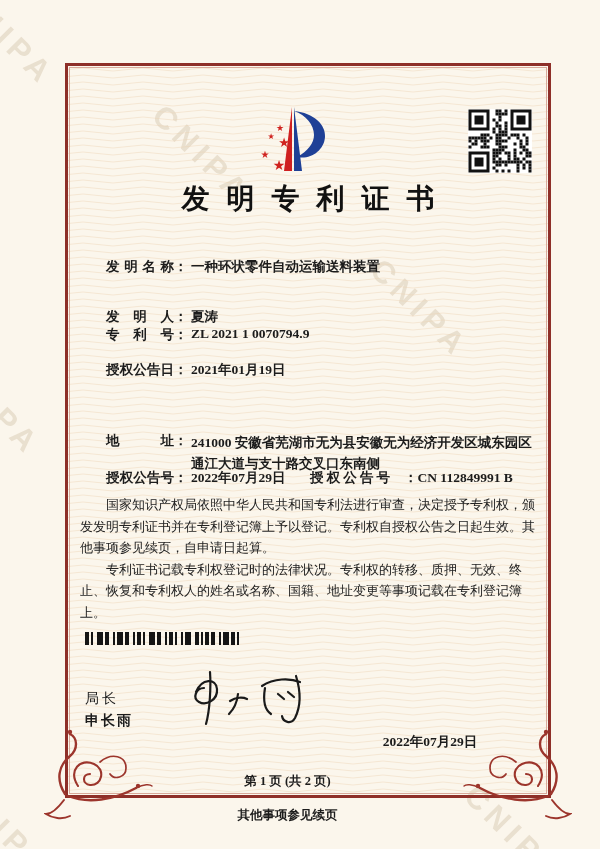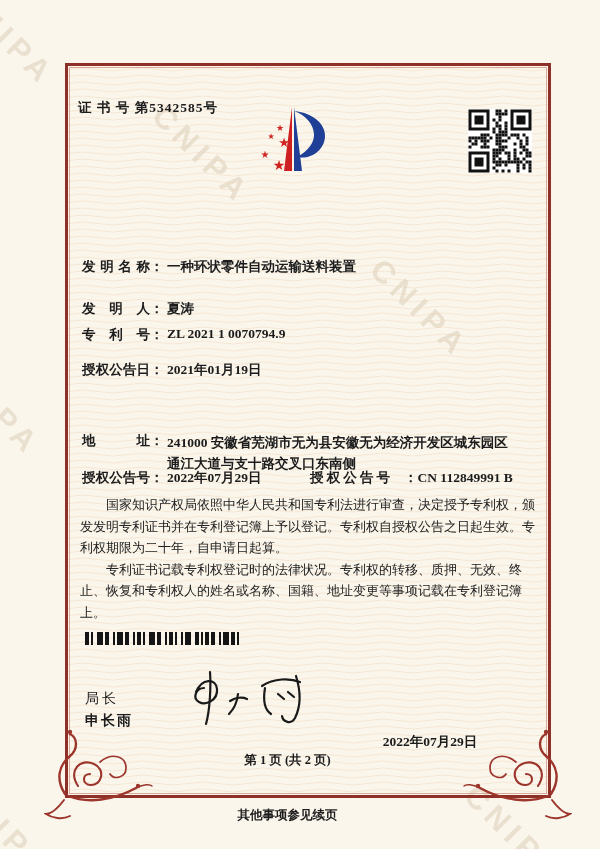--- a/index.html
+++ b/index.html
@@ -10,36 +10,36 @@
       transform-origin:left top;white-space:nowrap;pointer-events:none;}
   .frame{position:absolute;left:65px;top:63px;width:480px;height:729px;border:3px solid #8e2f28;}
   .frame-inner{position:absolute;inset:1px;border:1px solid #d9a99a;}
   .waves{position:absolute;inset:0;width:100%;height:100%;}
   .certno{position:absolute;left:78px;top:99px;font-size:13.5px;font-weight:600;letter-spacing:1px;}
   .logo{position:absolute;left:252px;top:105px;}
   .qr{position:absolute;left:468px;top:109px;}
   .title{position:absolute;left:65px;top:180px;width:486px;text-align:center;font-size:28px;
          font-weight:700;letter-spacing:17px;text-indent:17px;color:#111;}
   .row{position:absolute;left:82px;font-size:13.5px;font-weight:600;white-space:nowrap;}
-  .flabel{display:inline-block;width:68px;text-align:justify;text-align-last:justify;vertical-align:top;}
+  .flabel{display:inline-block;width:68px;text-align:justify;text-align-last:justify;vertical-align:top;margin-left:24px;}
   .colon{vertical-align:top;}
   .fval{display:inline-block;vertical-align:top;font-weight:600;}
   .fval.wrap{white-space:normal;width:345px;line-height:21px;}
   .label2{display:inline-block;width:80px;text-align:justify;text-align-last:justify;
           vertical-align:top;position:absolute;left:228px;}
   .val2{position:absolute;left:322px;white-space:nowrap;}
   .paras{position:absolute;left:80px;top:494px;width:456px;font-size:13px;line-height:21.5px;color:#222;}
   .paras p{margin:0;text-indent:2em;font-weight:500;}
   .barcode{position:absolute;left:85px;top:632px;height:13px;display:flex;}
   .barcode div{height:13px;}
   .post{position:absolute;left:85px;top:690px;font-size:14px;font-weight:400;letter-spacing:3px;}
   .signer{position:absolute;left:85px;top:712px;font-size:14px;font-weight:600;letter-spacing:2px;}
   .sig{position:absolute;left:178px;top:670px;}
   .date{position:absolute;left:330px;top:733px;width:200px;text-align:center;font-size:13.5px;font-weight:600;}
-  .pageinfo{position:absolute;left:65px;top:752px;width:445px;text-align:center;font-size:12.5px;font-weight:600;}
+  .pageinfo{position:absolute;left:65px;top:773px;width:445px;text-align:center;font-size:12.5px;font-weight:600;}
   .contnote{position:absolute;left:65px;top:807px;width:445px;text-align:center;font-size:12.5px;font-weight:600;}
   .ornament{position:absolute;}
 </style>
 </head>
 <body>
 
 <div class="page">
 
   <div class="wm" style="left:-26px;top:-20px;">CNIPA</div>
   <div class="wm" style="left:170px;top:98px;">CNIPA</div>
@@ -78,21 +78,20 @@
       <path d="M92,60 C100,56 106,56 108,58" stroke-width="1.4"></path>
       <path d="M21,66 C12,52 14,38 26,28 C34,21 34,10 26,6" stroke-width="2.4"></path>
       <path d="M34,58 C24,42 36,30 50,36 C62,41 58,58 46,57 C38,56 38,46 46,46" stroke-width="2.1"></path>
       <path d="M20,72 C14,80 8,86 2,86 C8,90 18,92 26,88" stroke-width="1.9"></path>
       <path d="M56,34 C68,24 82,28 82,40 C82,50 70,52 66,46" stroke-width="1.7"></path>
       <circle cx="94" cy="58" r="2.2" fill="#9c352c" stroke="none"></circle>
       <circle cx="26" cy="4" r="2.2" fill="#9c352c" stroke="none"></circle>
     </g>
   </svg>
 
-  <div class="certno">证 书 号 第5342585号</div>
 
   <svg class="logo" width="90" height="70" viewBox="0 0 90 70" xmlns="http://www.w3.org/2000/svg">
     <path d="M42,6 C62,8 74,20 73,32 C72,46 58,55 45,52 C56,46 62,38 62,30 C62,20 54,10 42,6 Z" fill="#1f4096"></path>
     <polygon points="40,2 32,66 40,66" fill="#cf2021"></polygon>
     <polygon points="42,2 42,66 50,66" fill="#1f4096"></polygon>
     <g fill="#d0231f" font-family="'DejaVu Sans',sans-serif" text-anchor="middle">
       <text x="28" y="26" font-size="9">★</text>
       <text x="19" y="34" font-size="8">★</text>
       <text x="32" y="42" font-size="13">★</text>
       <text x="13" y="53" font-size="10">★</text>
@@ -236,26 +235,27 @@
         <rect x="6" y="6" width="9" height="9" fill="#111"></rect>
         <rect x="42" y="0" width="21" height="21" fill="#111"></rect>
         <rect x="45" y="3" width="15" height="15" fill="#fff"></rect>
         <rect x="48" y="6" width="9" height="9" fill="#111"></rect>
         <rect x="0" y="42" width="21" height="21" fill="#111"></rect>
         <rect x="3" y="45" width="15" height="15" fill="#fff"></rect>
         <rect x="6" y="48" width="9" height="9" fill="#111"></rect>
       </g>
   </svg>
 
+  <div class="title">发明专利证书</div>
 
   <div class="row" style="top:258px;">
     <span class="flabel">发明名称</span><span class="colon">：</span>
     <span class="fval">一种环状零件自动运输送料装置</span>
   </div>
-  <div class="row" style="top:300px;">
+  <div class="row" style="top:308px;">
     <span class="flabel">发明人</span><span class="colon">：</span>
     <span class="fval">夏涛</span>
   </div>
   <div class="row" style="top:326px;">
     <span class="flabel">专利号</span><span class="colon">：</span>
     <span class="fval">ZL 2021 1 0070794.9</span>
   </div>
   <div class="row" style="top:361px;">
     <span class="flabel">授权公告日</span><span class="colon">：</span>
     <span class="fval">2021年01月19日</span>
@@ -265,21 +265,21 @@
     <span class="fval wrap">241000 安徽省芜湖市无为县安徽无为经济开发区城东园区通江大道与支十路交叉口东南侧</span>
   </div>
   <div class="row" style="top:469px;">
     <span class="flabel">授权公告号</span><span class="colon">：</span>
     <span class="fval">2022年07月29日</span>
     <span class="label2">授权公告号</span>
     <span class="val2"><span>：</span><span>CN 112849991 B</span></span>
   </div>
 
   <div class="paras">
-    <p>国家知识产权局依照中华人民共和国专利法进行审查，决定授予专利权，颁发发明专利证书并在专利登记簿上予以登记。专利权自授权公告之日起生效。专利权期限为二十年，自申请日起算。</p>
+    <p>国家知识产权局依照中华人民共和国专利法进行审查，决定授予专利权，颁发发明专利证书并在专利登记簿上予以登记。专利权自授权公告之日起生效。其他事项参见续页，自申请日起算。</p>
     <p>专利证书记载专利权登记时的法律状况。专利权的转移、质押、无效、终止、恢复和专利权人的姓名或名称、国籍、地址变更等事项记载在专利登记簿上。</p>
   </div>
 
   <div class="barcode">
       <div style="width: 2px; background: rgb(21, 21, 21);"></div>
       <div style="width: 2px; background: rgb(21, 21, 21);"></div>
       <div style="width: 2px; background: transparent;"></div>
       <div style="width: 2px; background: rgb(21, 21, 21);"></div>
       <div style="width: 2px; background: transparent;"></div>
       <div style="width: 2px; background: transparent;"></div>

